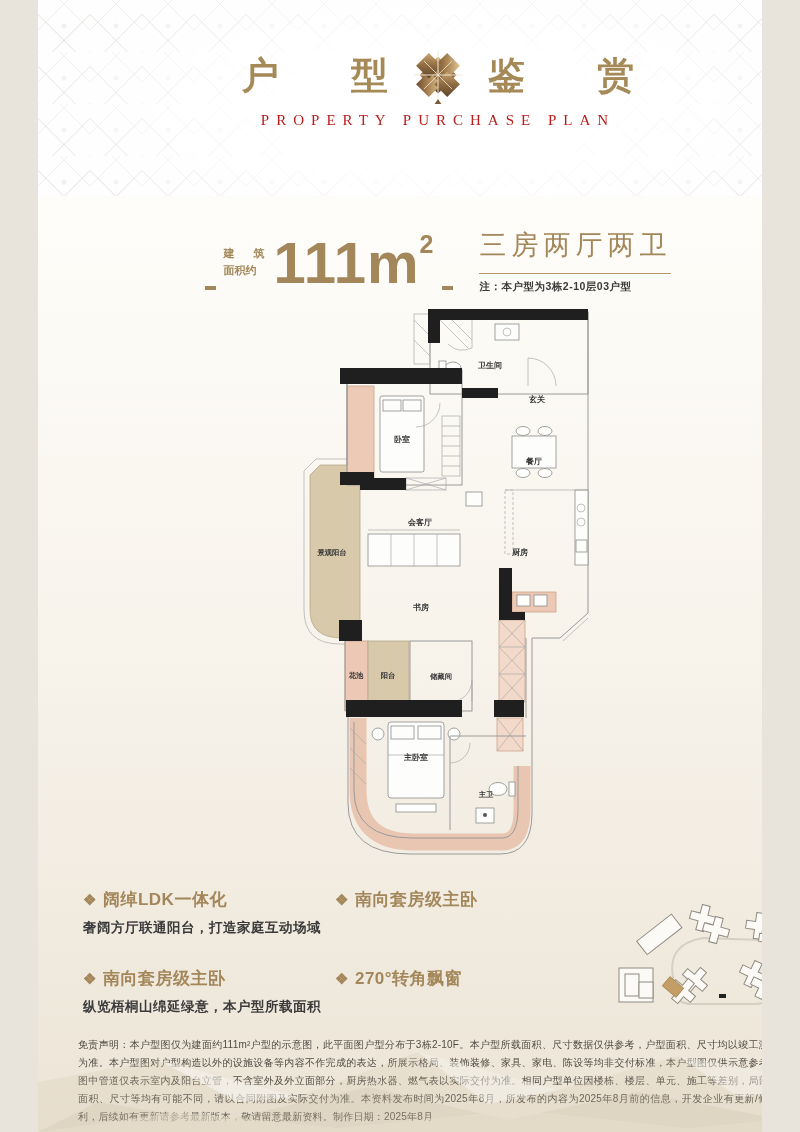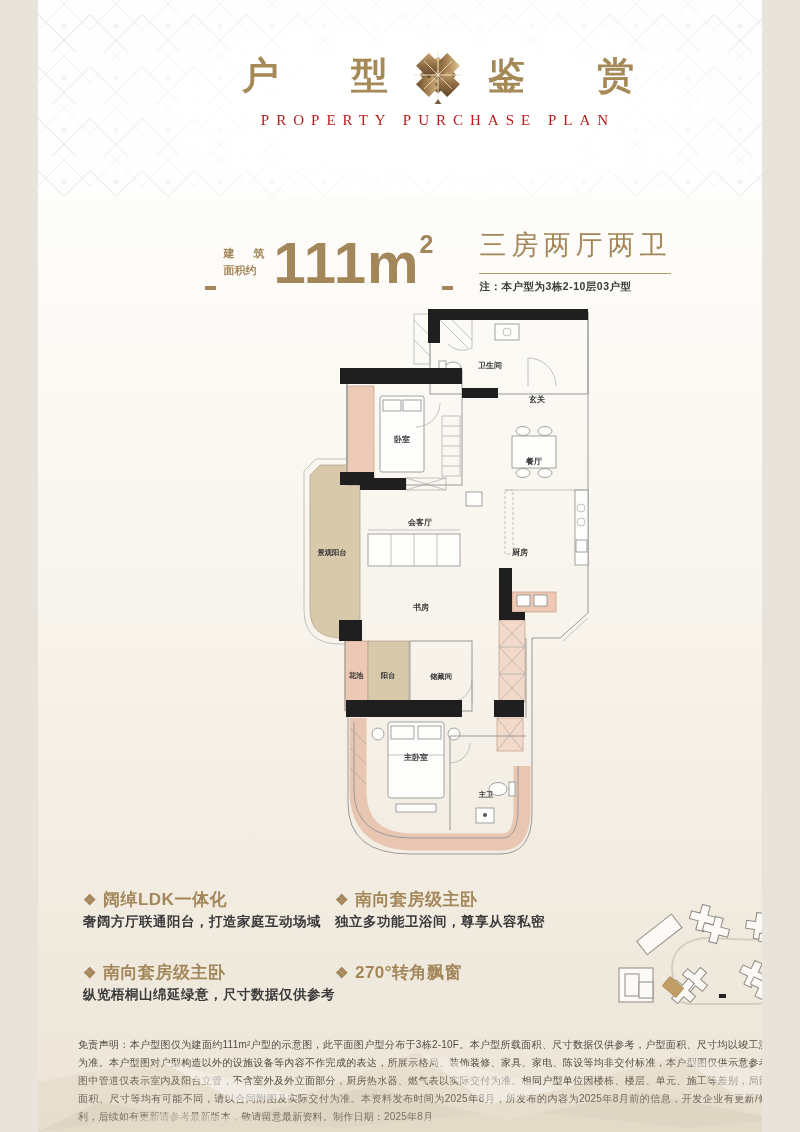--- a/index.html
+++ b/index.html
@@ -44,21 +44,21 @@
   .fp-thin{stroke:#aaaaaa;stroke-width:0.7;fill:none;}
   .fp-furn{stroke:#8c8c8c;stroke-width:0.8;fill:#fdfdfb;}
   .fp-wall{fill:#1f1f1f;}
   .fp-label{font-size:8px;font-weight:700;fill:#383838;text-anchor:middle;}
   .fp-label.sm{font-size:7.3px;}
   
   .features{position:absolute;left:45px;top:888px;width:545px;display:grid;
             grid-template-columns:252px 293px;row-gap:30px;}
   .feat-title{display:flex;align-items:center;gap:6px;color:#a3875a;font-size:17px;font-weight:700;letter-spacing:0.5px;}
   .feat-icon{font-size:15px;line-height:1;}
-  .feat-desc{margin-top:2px;font-size:13.5px;font-weight:700;color:#3b3b3b;letter-spacing:0.5px;}
+  .feat-desc{margin-top:8px;font-size:13.5px;font-weight:700;color:#3b3b3b;letter-spacing:0.5px;}
   
   .siteplan{position:absolute;left:575px;top:882px;width:200px;height:140px;}
   .sp-bld{stroke:#8f8a80;stroke-width:1;fill:#fbfaf7;}
   .sp-road{stroke:#d6cfc1;stroke-width:2;fill:none;}
   
   .disclaimer{position:absolute;left:40px;top:1036px;width:722px;font-size:10px;line-height:1.8;
               color:#4f4a42;text-align:justify;letter-spacing:0.2px;}
   
   .texture{position:absolute;left:0;bottom:0;width:800px;height:90px;pointer-events:none;}
 </style>
@@ -239,28 +239,27 @@
           <span class="feat-icon">❖</span>
           <span>阔绰LDK一体化</span>
         </div>
       <div class="feat-desc">奢阔方厅联通阳台，打造家庭互动场域</div>
     </div>
     <div class="feat">
       <div class="feat-title">
           <span class="feat-icon">❖</span>
           <span>南向套房级主卧</span>
         </div>
-      <div class="feat-desc">独立多功能卫浴间，尊享从容私密</div>
     </div>
     <div class="feat">
       <div class="feat-title">
           <span class="feat-icon">❖</span>
           <span>南向套房级主卧</span>
         </div>
-      <div class="feat-desc">纵览梧桐山绵延绿意，尺寸数据仅供参考</div>
+      <div class="feat-desc">纵览梧桐山绵延绿意，本户型所载面积</div>
     </div>
     <div class="feat">
       <div class="feat-title">
           <span class="feat-icon">❖</span>
           <span>270°转角飘窗</span>
         </div>
     </div>
   </div>
 
   <div class="siteplan">

